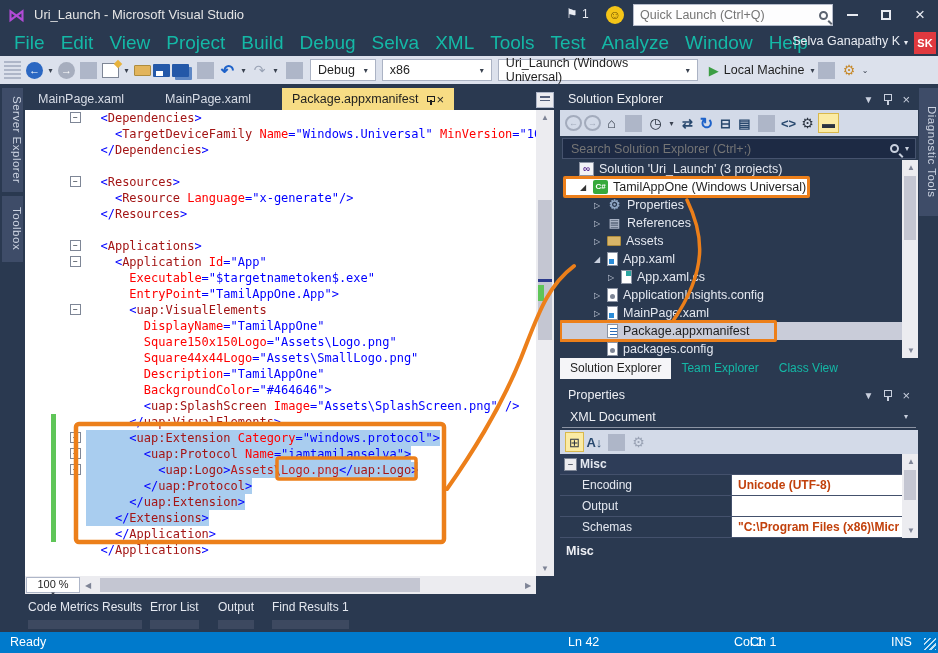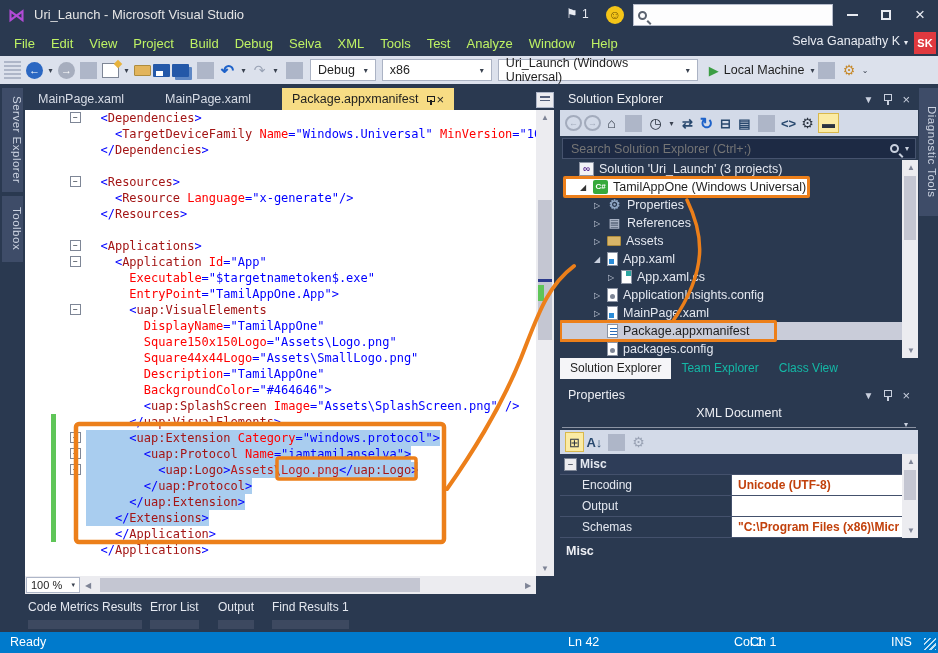--- a/index.html
+++ b/index.html
@@ -21,21 +21,21 @@
   #quicklaunch input{flex:1;border:0;outline:0;background:transparent;font:12.5px "Liberation Sans",sans-serif;color:#5B6370;}
   .mag{width:9px;height:9px;border:2px solid #5B6370;border-radius:50%;position:relative;flex:none;}
   .mag::after{content:"";position:absolute;width:2px;height:5px;background:#5B6370;left:8px;top:7px;transform:rotate(-45deg);}
   .winbtn{top:0;width:32px;height:30px;text-align:center;line-height:30px;color:#E8EBF2;font-size:15px;}
   #btnmin{left:836px;} #btnmin span{display:inline-block;width:11px;border-bottom:2px solid #E8EBF2;margin-bottom:4px;}
   #btnmax{left:870px;} #btnmax span{display:inline-block;width:10px;height:10px;border:2px solid #E8EBF2;margin-top:9px;}
   #btnclose{left:904px;font-size:17px;}
 
   
   #menubar{left:0;top:30px;width:938px;height:26px;display:flex;align-items:center;padding-left:6px;}
-  .menu-item{padding:4px 8px;color:#bef264;font-size:13px;}
+  .menu-item{padding:4px 8px;color:#14b8a6;font-size:19px;}
   #userarea{position:absolute;right:30px;top:34px;font-size:12.5px;color:#E8EBF2;}
   #userarea .dd{font-size:8px;margin-left:4px;}
   #skbadge{position:absolute;right:2px;top:32px;width:22px;height:22px;background:#E0393F;color:#fff;
            font-size:11px;font-weight:bold;text-align:center;line-height:22px;}
 
   
   #toolbar{left:0;top:56px;width:938px;height:28px;background:#DCE1EC;display:flex;align-items:center;padding-left:3px;color:#2B3340;}
   .tbi{display:inline-flex;align-items:center;justify-content:center;height:22px;min-width:17px;margin:0 1px;font-size:13px;flex:none;}
   .k-grip{width:7px;height:18px;margin:0 4px 0 1px;background:repeating-linear-gradient(180deg,#AEB6C8 0 2px,transparent 2px 4px);}
   .k-circle-blue{width:17px;height:17px;border-radius:50%;background:#2B67C2;color:#fff;font-size:11px;font-weight:bold;}
@@ -95,21 +95,21 @@
   .sarrow{position:absolute;left:0;width:18px;height:15px;font-size:8px;color:#7E8496;text-align:center;line-height:15px;}
   #vthumb{position:absolute;left:2px;top:90px;width:14px;height:140px;background:#C4C6D2;}
   #vmark-blue{position:absolute;left:2px;top:169px;width:14px;height:3px;background:#2B3A8C;}
   #vmark-green{position:absolute;left:2px;top:175px;width:6px;height:16px;background:#5FC558;}
   #splitterbox{left:536px;top:92px;width:18px;height:16px;background:#ECECF0;border:1px solid #AEB6C8;}
   #splitterbox i{display:block;margin:3px 3px 0;height:2px;background:#55607A;}
   #splitterbox i+i{margin-top:2px;height:1px;}
   
   #hscrollrow{left:25px;top:576px;width:511px;height:18px;background:#ECECF0;display:flex;align-items:center;}
   #zoombox{width:54px;height:16px;background:#fff;border:1px solid #AEB6C8;margin-left:1px;display:flex;
-           align-items:center;justify-content:space-between;padding:0 4px;font-size:11px;color:#1E1E1E;}
+           align-items:center;justify-content:space-between;padding:0 4px;font-size:11px;color:#1E1E1E;flex-direction:column;}
   #zoombox .dd{font-size:7px;color:#39414F;}
   .harrow{width:16px;text-align:center;font-size:8px;color:#7E8496;}
   #htrack{flex:1;height:18px;position:relative;}
   #hthumb{position:absolute;left:4px;top:2px;width:320px;height:14px;background:#C4C6D2;}
 
   
   #sepanel{left:560px;top:88px;width:358px;height:544px;}
   .phead{position:absolute;left:0;width:358px;height:22px;display:flex;align-items:center;padding:0 8px;color:#EDEFF4;font-size:12.5px;}
   .phead .sp{flex:1;}
   .phead .hic{margin-left:10px;font-size:10px;color:#C9D0DE;}
@@ -147,21 +147,21 @@
   #treescroll{position:absolute;left:342px;top:72px;width:16px;height:198px;background:#ECECF0;}
   #treethumb{position:absolute;left:2px;top:16px;width:12px;height:64px;background:#C4C6D2;}
   
   #paneltabs{position:absolute;left:0;top:270px;width:358px;height:21px;display:flex;}
   .ptab{padding:3px 10px;font-size:12px;color:#14b8a6;}
   .ptab.active{background:#F5F5F8;color:#1E1E1E;}
 
   
   #props{left:560px;top:384px;width:358px;height:248px;}
   #propcombo{position:absolute;left:2px;top:22px;width:354px;height:22px;border-bottom:1px solid #8C94A4;
-             display:flex;align-items:center;padding:0 8px;color:#EDEFF4;font-size:12.5px;flex-direction:column;}
+             display:flex;align-items:center;padding:0 8px;color:#EDEFF4;font-size:12.5px;}
   #propcombo .dd{margin-left:auto;font-size:8px;color:#C9D0DE;}
   #ptoolbar{position:absolute;left:0;top:46px;width:358px;height:24px;background:#D3DAE8;display:flex;align-items:center;padding-left:4px;color:#2B3340;}
   #pgrid{position:absolute;left:0;top:70px;width:342px;height:84px;font-size:12px;}
   .prow{display:flex;height:21px;border-bottom:1px solid #44516C;align-items:stretch;}
   .prow .nm{width:172px;display:flex;align-items:center;padding-left:22px;color:#E4E8F0;border-right:1px solid #44516C;}
   .prow .vl{flex:1;background:#fff;color:#c2410c;font-weight:bold;display:flex;align-items:center;padding-left:6px;
             white-space:nowrap;overflow:hidden;}
   .prow.cat{background:#2E3D58;}
   .prow.cat .nm{width:100%;border-right:0;font-weight:bold;padding-left:20px;position:relative;}
   .prow.cat .nm::before{content:"−";position:absolute;left:4px;top:4px;width:11px;height:11px;background:#ECECF0;
@@ -187,20 +187,21 @@
 
 <div id="app">
 
   <div class="abs" id="titlebar">
     <div class="abs" id="vslogo">⋈</div>
     <div class="abs" id="wintitle">Uri_Launch - Microsoft Visual Studio</div>
     <div class="abs" id="flag">⚑</div>
     <div class="abs" id="flagcount">1</div>
     <div class="abs" id="smiley">☺</div>
     <div class="abs" id="quicklaunch">
+      <input placeholder="Quick Launch (Ctrl+Q)" style="">
       <span class="mag"></span>
     </div>
     <div class="abs winbtn" id="btnmin"><span></span></div>
     <div class="abs winbtn" id="btnmax"><span></span></div>
     <div class="abs winbtn" id="btnclose">×</div>
   </div>
 
   <div class="abs" id="menubar">
       <span class="menu-item">File</span>
       <span class="menu-item">Edit</span>

